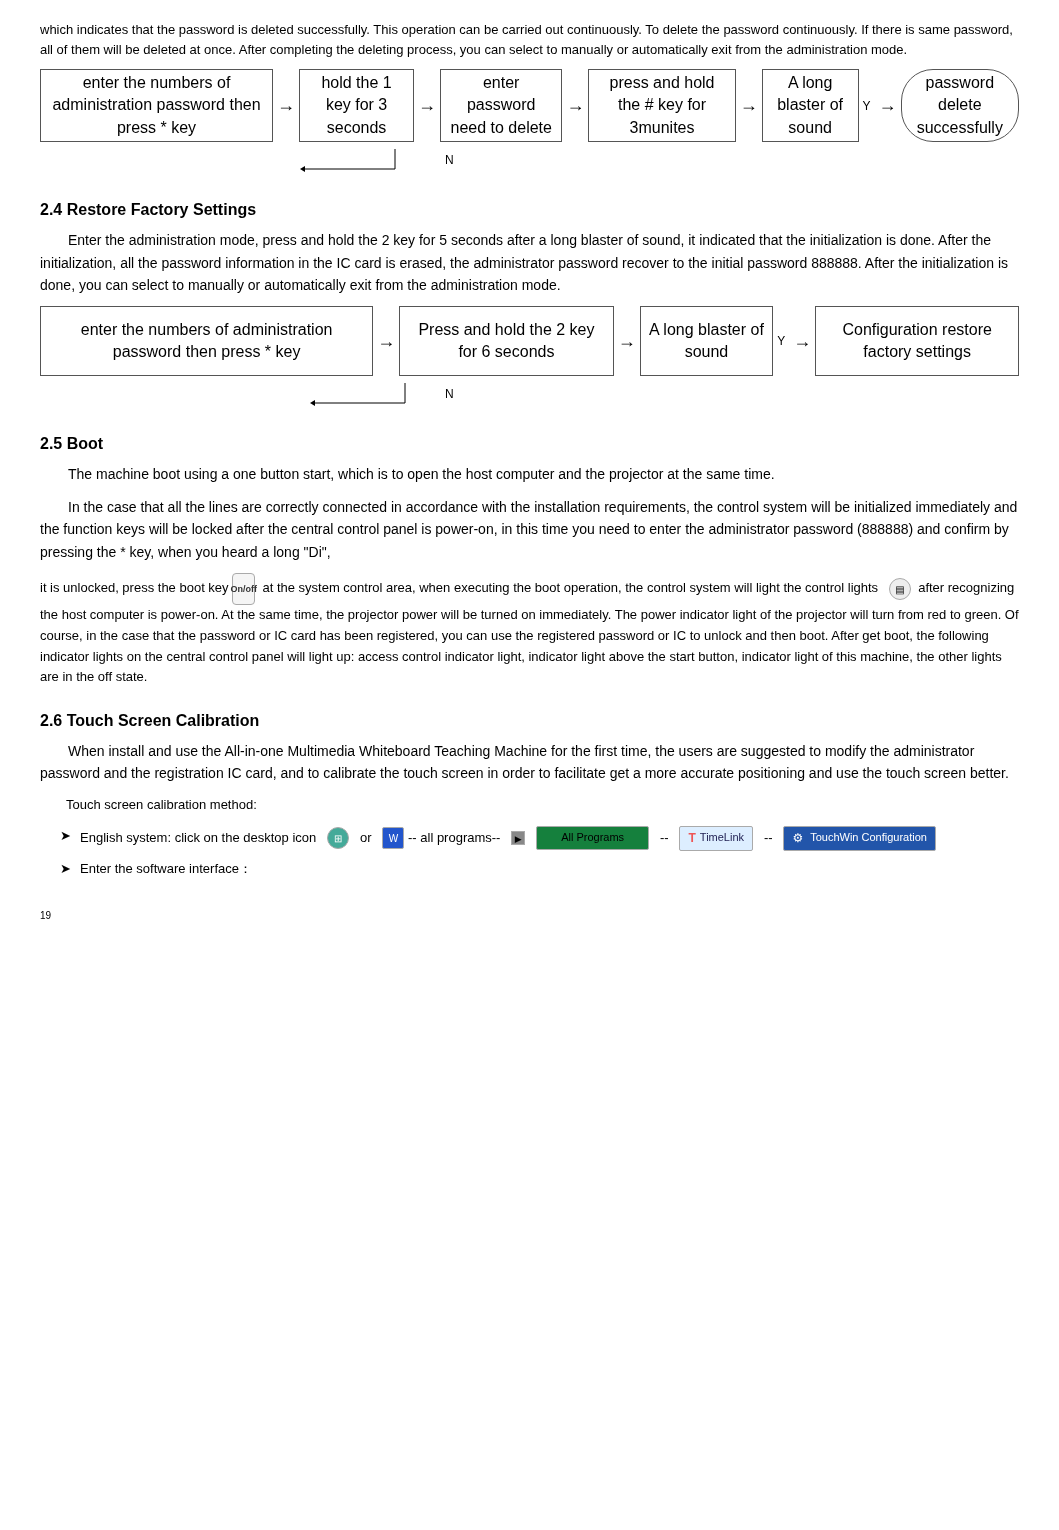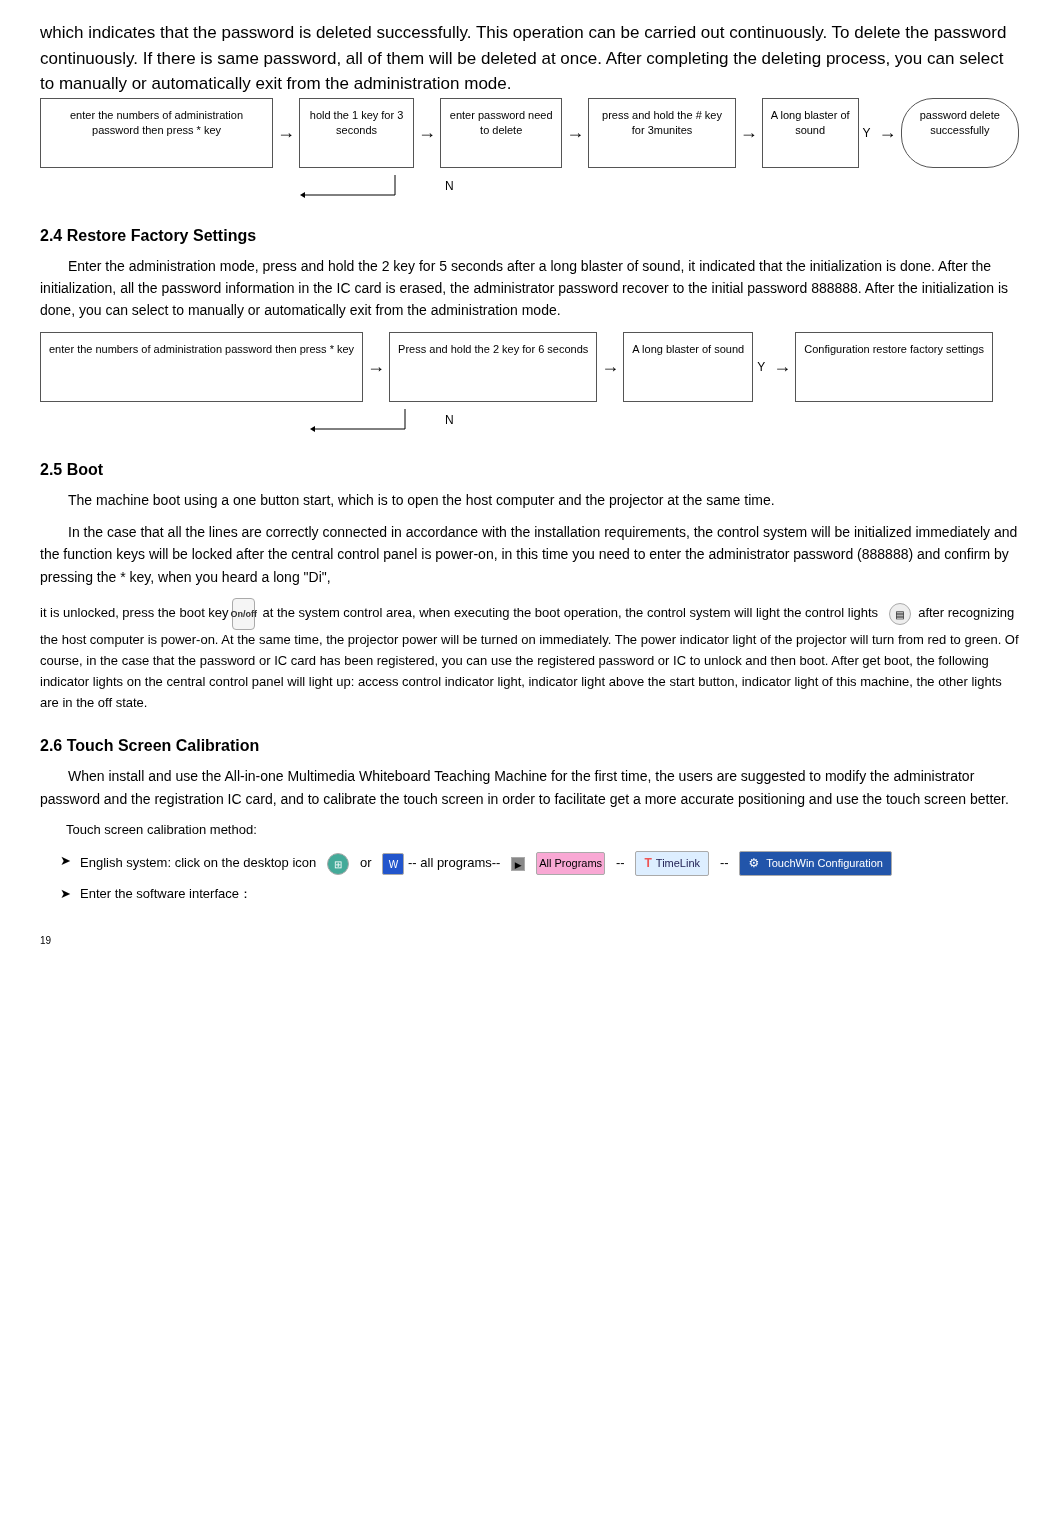--- a/index.html
+++ b/index.html
@@ -6,33 +6,34 @@
     body {
       font-family: Arial, sans-serif;
       font-size: 13px;
       background: #fff;
       color: #000;
       width: 1059px;
       padding: 20px 40px 40px 40px;
     }
 
     .intro-text {
-      font-size: 17px;
+      font-size: 13px;
       line-height: 1.5;
-      margin-bottom: 1px;
+      margin-bottom: 10px;
     }
 
     .flow-box {
       border: 1px solid #555;
-      padding: 9px 8px;
-      font-size: 11px;
+      padding: 2px 8px;
+      font-size: 16px;
       text-align: center;
       min-width: 80px;
       min-height: 70px;
       display: flex;
+      align-items: center;
       justify-content: center;
       line-height: 1.4;
     }
 
     .flow-arrow {
       font-size: 18px;
       color: #000;
       padding: 0 4px;
       display: flex;
       align-items: center;
@@ -118,24 +119,24 @@
       vertical-align: middle;
       font-size: 9px;
       color: #333;
       font-weight: bold;
     }
 
     .programs-bar {
       display: inline-flex;
       align-items: center;
       gap: 4px;
-      background: #f9a8d4;
+      background: #15803d;
       border: 1px solid #aaa;
       border-radius: 2px;
-      padding: 2px 2px;
+      padding: 2px 24px;
       font-size: 11px;
       vertical-align: middle;
     }
 
     .timelink-bar {
       display: inline-flex;
       align-items: center;
       gap: 4px;
       background: #ddeeff;
       border: 1px solid #aaa;

